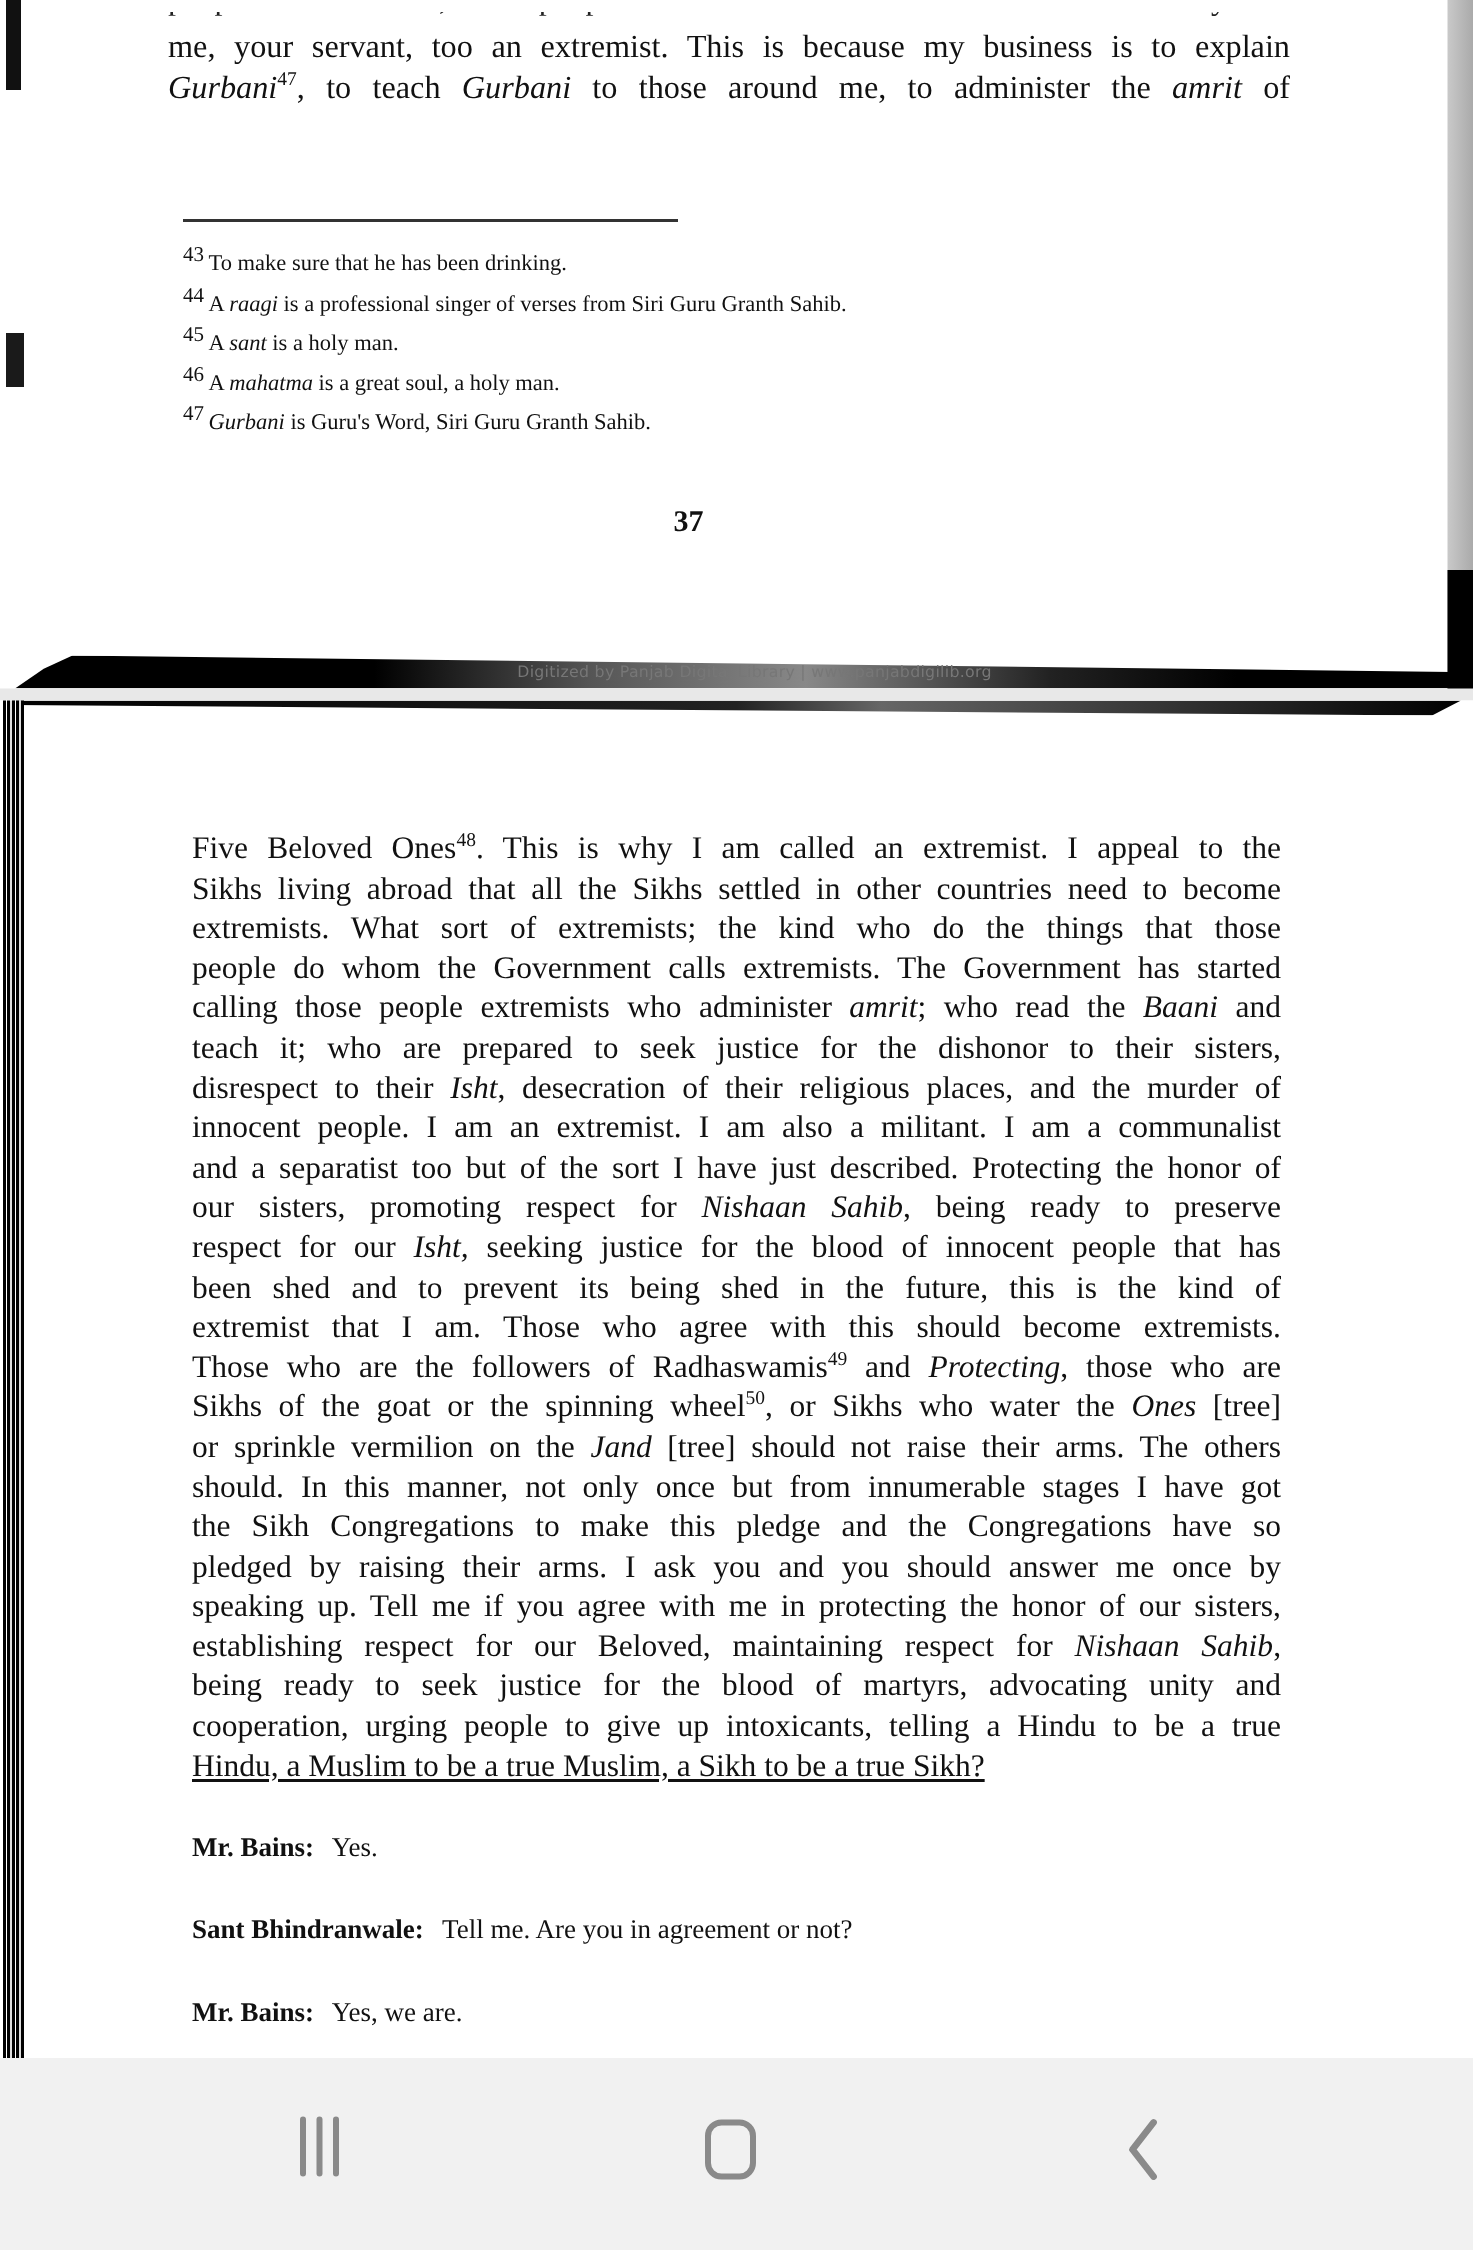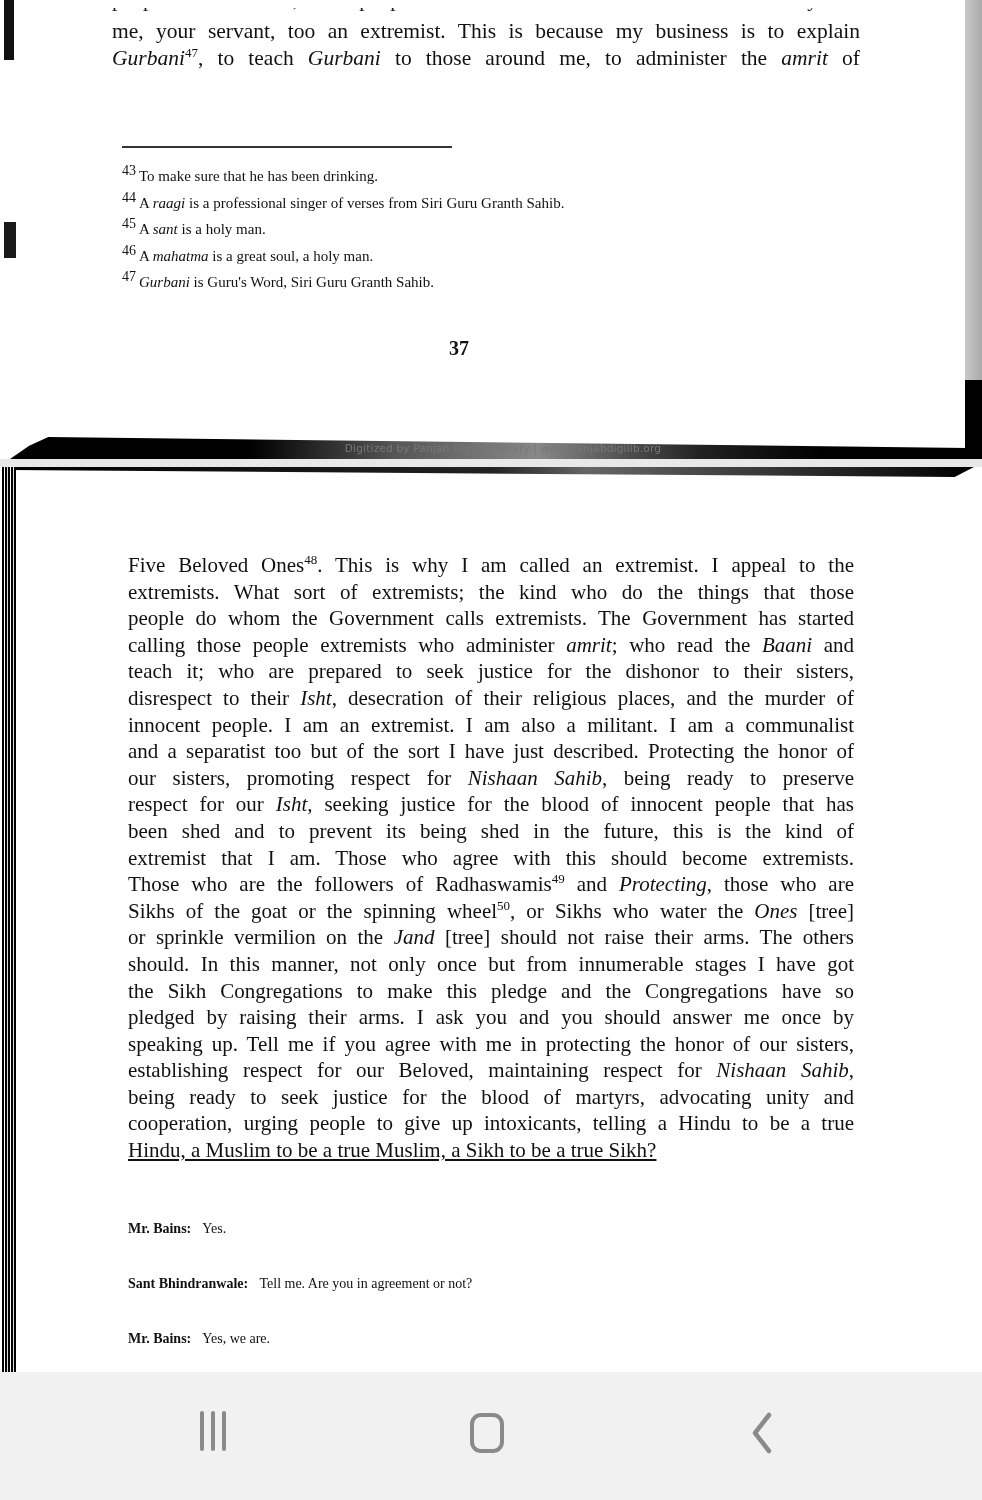--- a/index.html
+++ b/index.html
@@ -63,21 +63,21 @@
   .left-bar-bottom {
     position: absolute; left: 2px; top: 467px; width: 14px; height: 905px;
     background: repeating-linear-gradient(90deg, #000 0 2px, #fff 2px 3px, #000 3px 5px, #ddd 5px 6px);
   }
   .body-text { position: absolute; left: 128px; top: 552px; width: 726px; }
   .body-text .ln {
     display: block; font-size: 21px; line-height: 26.6px; height: 26.6px;
     text-align: justify; text-align-last: justify; white-space: nowrap; overflow: visible;
   }
   .body-text .ln.last { text-align-last: left; text-decoration: underline; }
-  .dialogue { position: absolute; left: 128px; font-size: 14px; white-space: nowrap; }
+  .dialogue { position: absolute; left: 128px; font-size: 18px; white-space: nowrap; }
   .speaker { font-weight: bold; margin-right: 8px; }
   .nav-bar {
     position: absolute; left: 0; top: 1372px; width: 982px; height: 128px; background: #f1f1f1;
   }
   .nav-btn {
     position: absolute; top: 1405px; width: 80px; height: 56px; display: flex; align-items: center; justify-content: center;
   }
   .recent-icon span {
     display: inline-block; width: 4px; height: 40px; background: #8a8a8a; border-radius: 2px; margin: 0 3.5px;
   }
@@ -116,20 +116,21 @@
 <div class="watermark">Digitized by Panjab Digital Library | www.panjabdigilib.org</div>
 
 <div class="separator"></div>
 
 <div class="page-bottom"></div>
 <div class="top-edge-bottom"></div>
 <div class="left-bar-bottom"></div>
 
 <div class="body-text" id="body-text">
     <span class="ln"><span>Five Beloved Ones</span><sup>48</sup><span>. This is why I am called an extremist. I appeal to the</span></span>
+    <span class="ln"><span>Sikhs living abroad that all the Sikhs settled in other countries need to become</span></span>
     <span class="ln"><span>extremists. What sort of extremists; the kind who do the things that those</span></span>
     <span class="ln"><span>people do whom the Government calls extremists. The Government has started</span></span>
     <span class="ln"><span>calling those people extremists who administer </span><i>amrit</i><span>; who read the </span><i>Baani</i><span> and</span></span>
     <span class="ln"><span>teach it; who are prepared to seek justice for the dishonor to their sisters,</span></span>
     <span class="ln"><span>disrespect to their </span><i>Isht</i><span>, desecration of their religious places, and the murder of</span></span>
     <span class="ln"><span>innocent people. I am an extremist. I am also a militant. I am a communalist</span></span>
     <span class="ln"><span>and a separatist too but of the sort I have just described. Protecting the honor of</span></span>
     <span class="ln"><span>our sisters, promoting respect for </span><i>Nishaan Sahib</i><span>, being ready to preserve</span></span>
     <span class="ln"><span>respect for our </span><i>Isht,</i><span> seeking justice for the blood of innocent people that has</span></span>
     <span class="ln"><span>been shed and to prevent its being shed in the future, this is the kind of</span></span>

